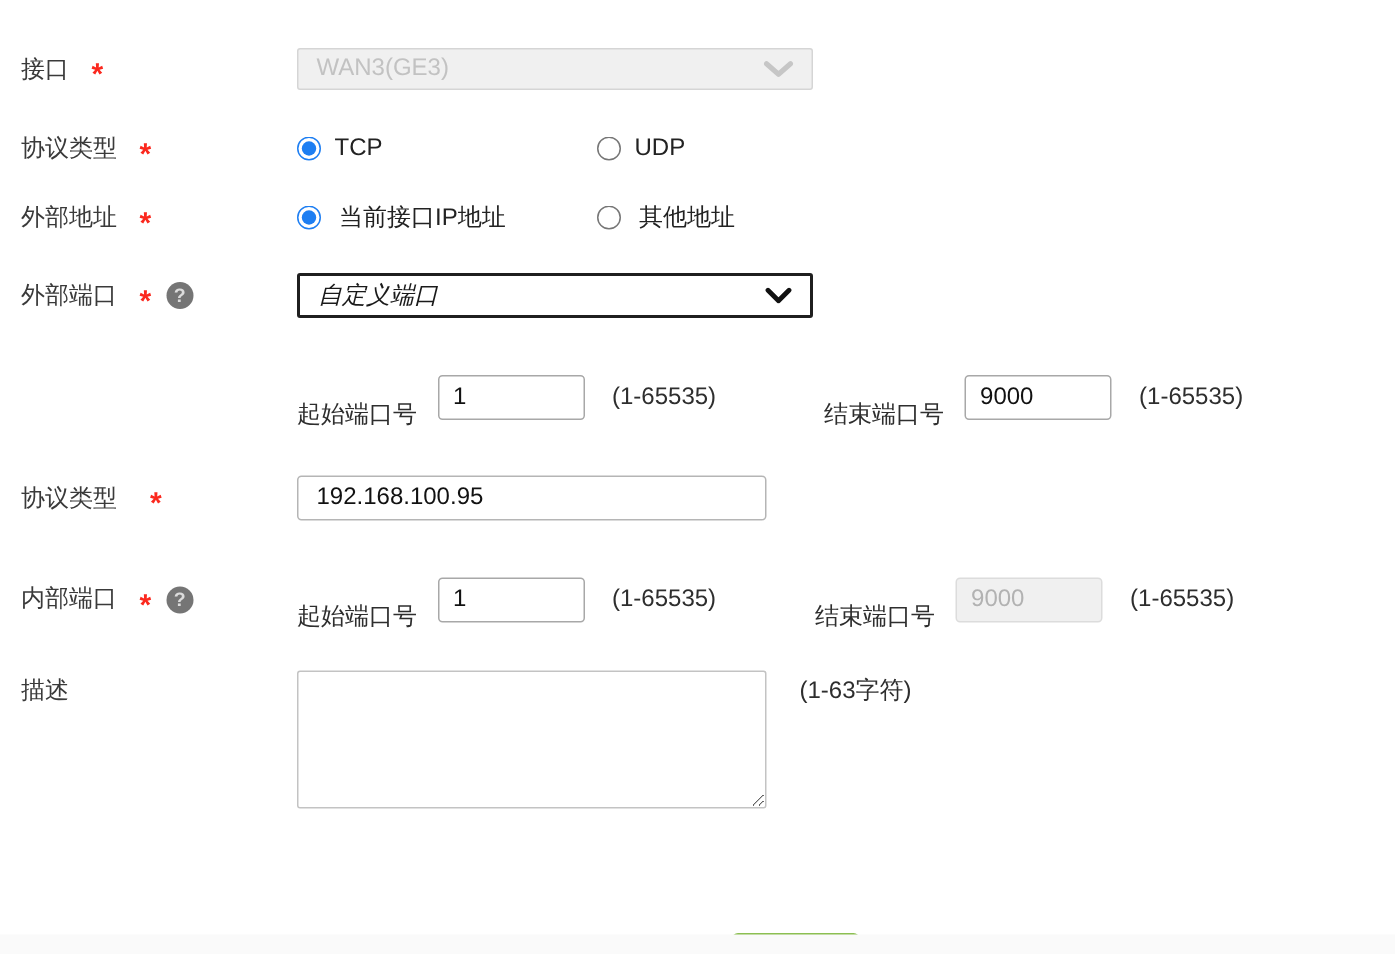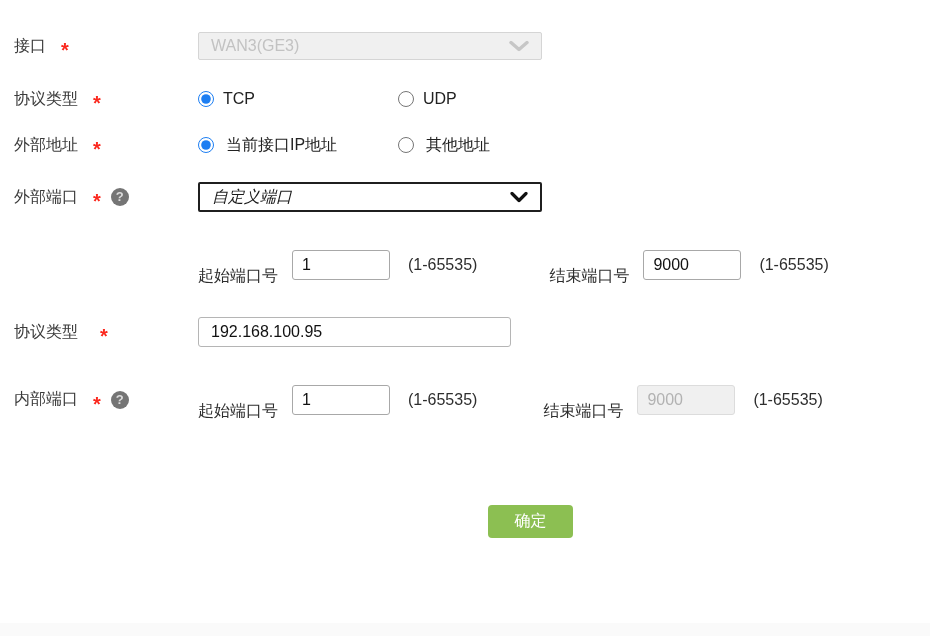--- a/index.html
+++ b/index.html
@@ -158,20 +158,27 @@
     <span class="sub-label">起始端口号</span>
     <input class="port-input" type="text" value="1" style="">
     <span class="hint">(1-65535)</span>
     <div class="end-group" style="margin-left:66px">
       <span class="sub-label">结束端口号</span>
       <input class="port-input" type="text" disabled="" value="9000" style="">
       <span class="hint">(1-65535)</span>
     </div>
   </div>
 
+  <div class="row r8 top-align">
+    <div class="label-col" style="padding-top:3px">
+      <span class="lbl">描述</span>
+    </div>
+    <textarea class="desc-area" style=""></textarea>
+    <span class="desc-hint">(1-63字符)</span>
+  </div>
 
   <div class="btn-row">
     <button class="btn btn-ok">确定</button>
   </div>
 
 </div>
 
 <div class="footer-strip"></div>
 
 </body></html>

